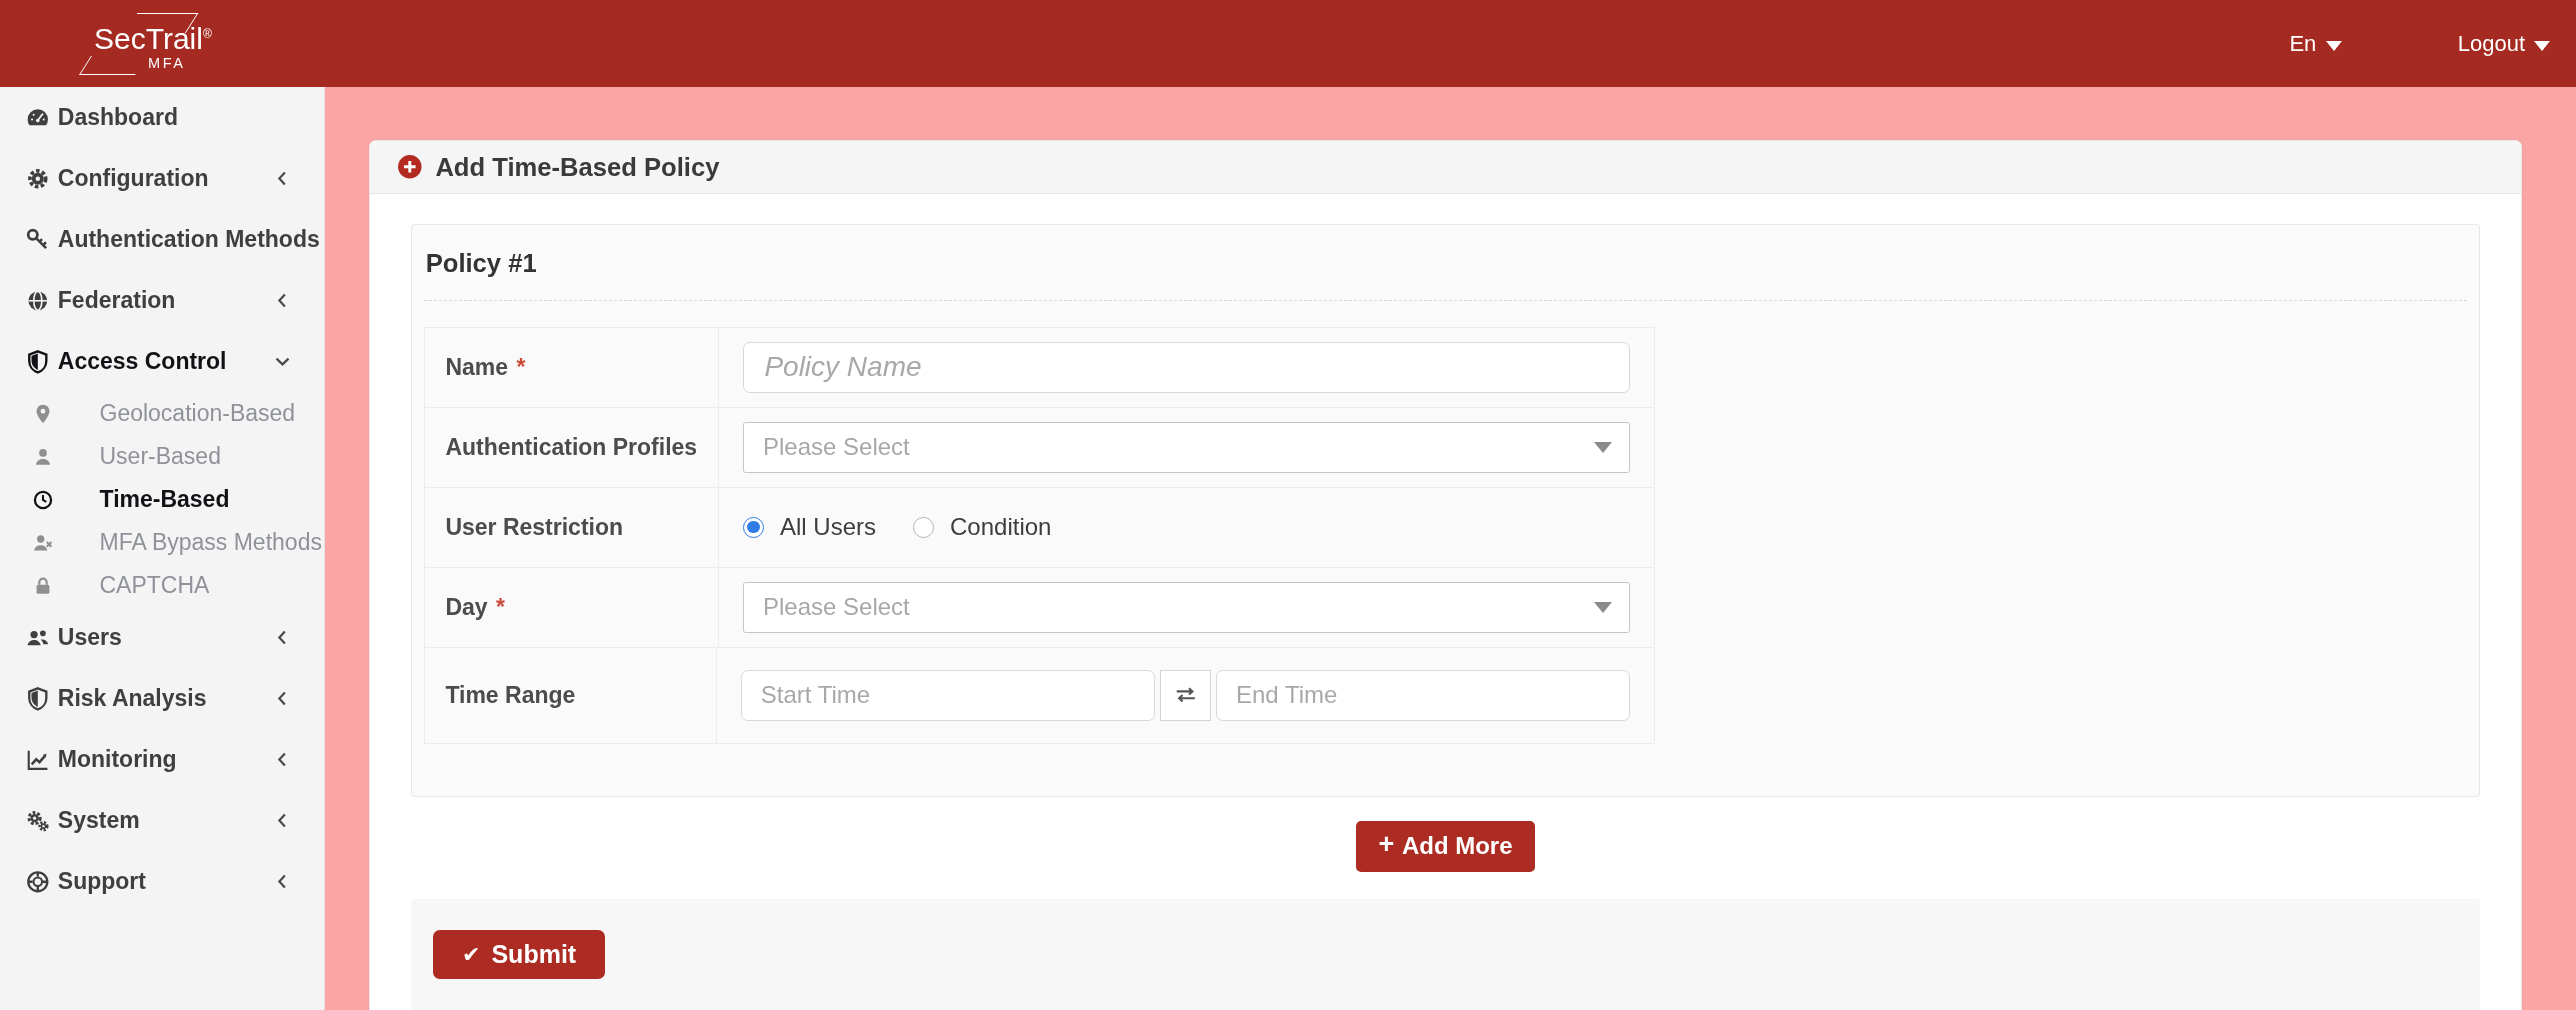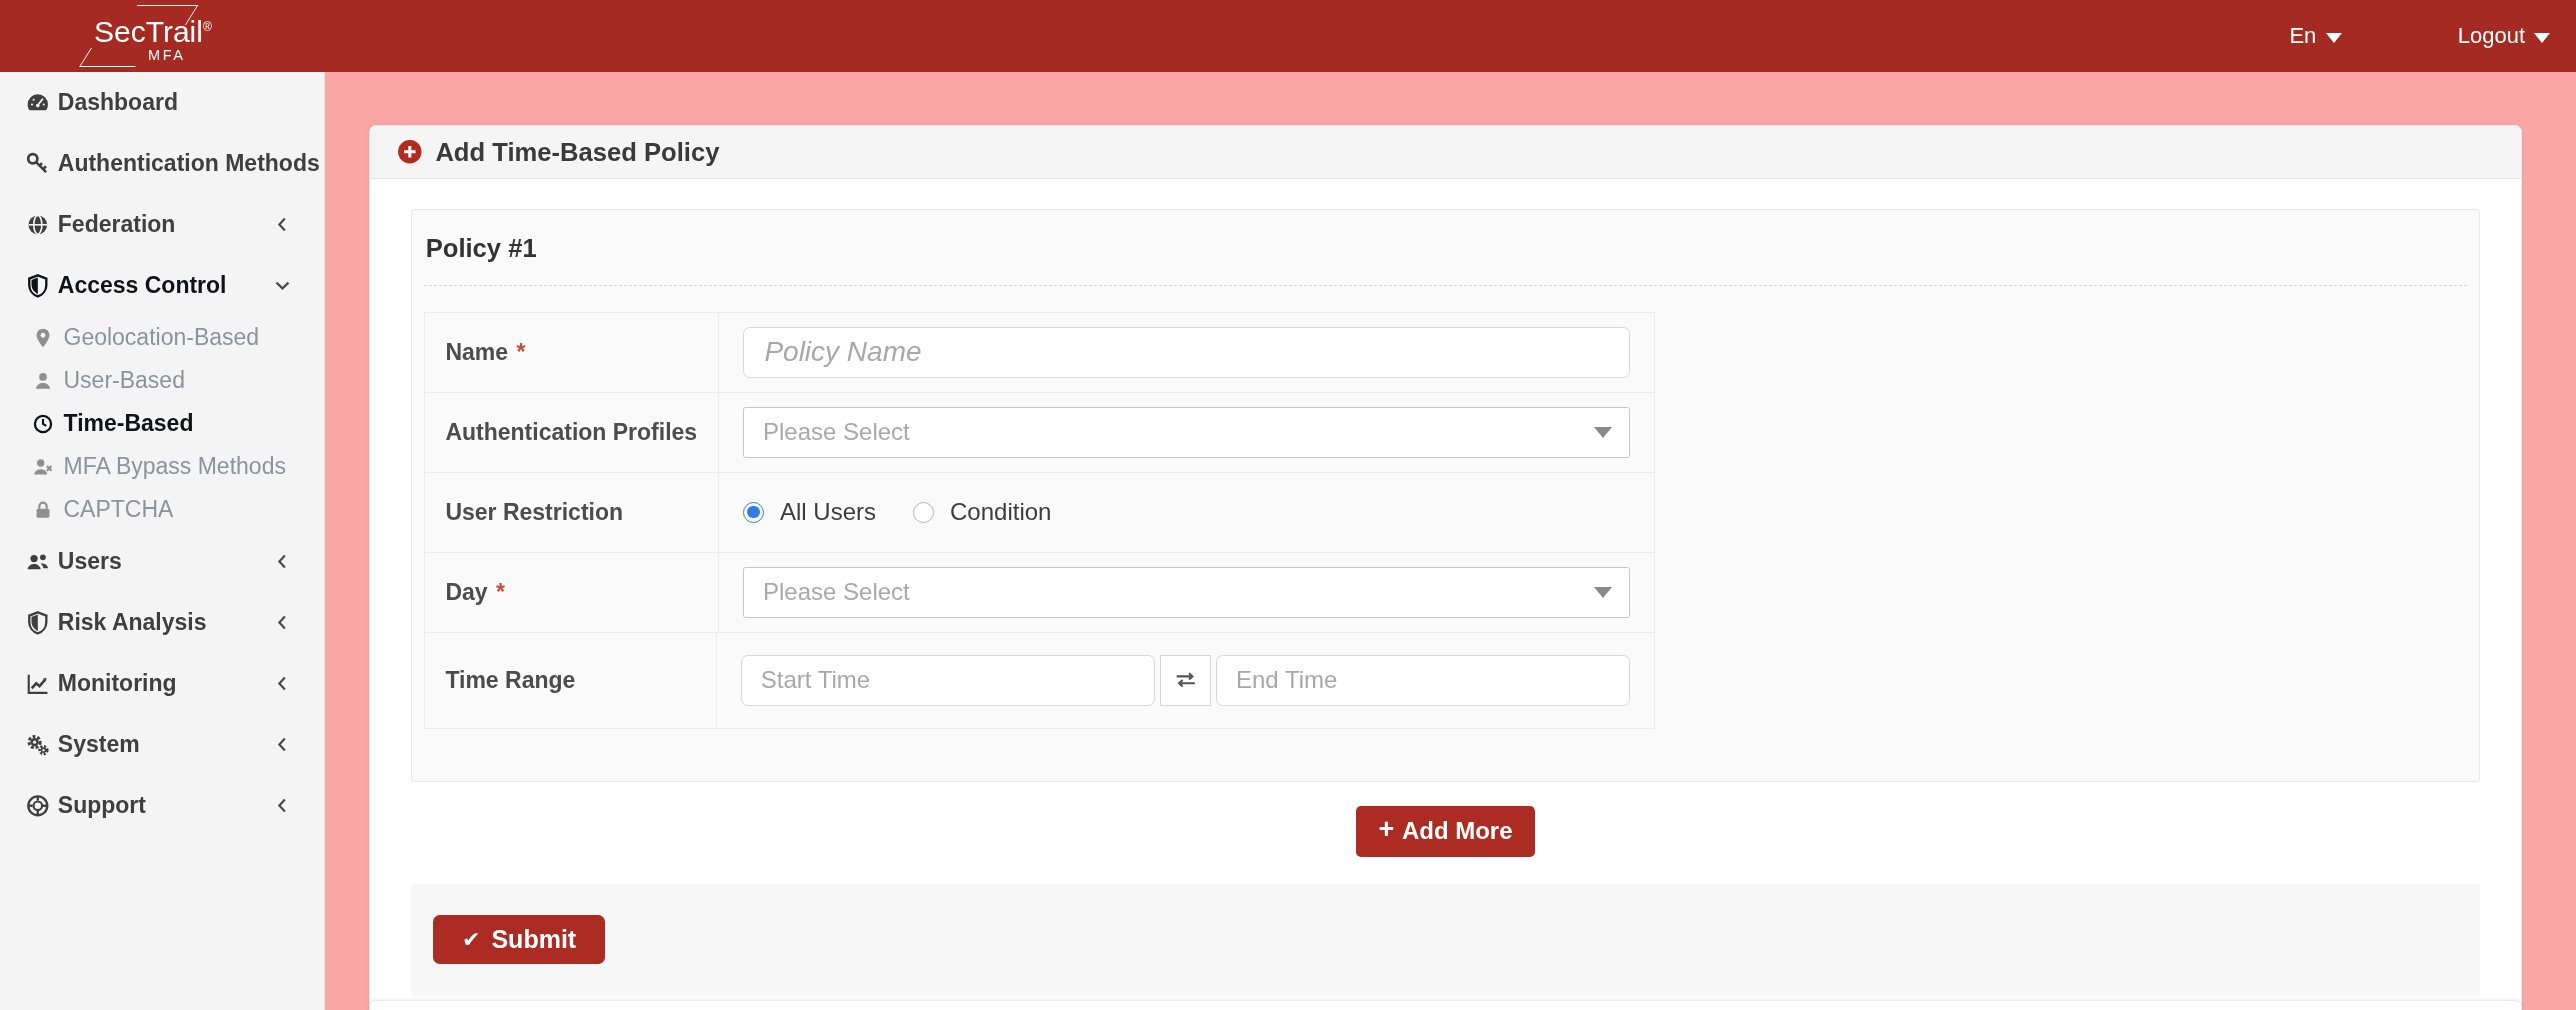--- a/index.html
+++ b/index.html
@@ -1,38 +1,38 @@
 <!DOCTYPE html>
 <html style="font-size:13.6px"><head>
 <meta charset="utf-8">
 <style>
   * { box-sizing: border-box; margin: 0; padding: 0; }
   html, body { width: 2576px; height: 1010px; overflow: hidden; background: #fff;
     font-family: "Liberation Sans", "DejaVu Sans", sans-serif; }
 
   
-  .topbar { height: 72px; background: #a52a21; display: flex; align-items: center; position: relative; }
+  .topbar { height: 87px; background: #a52a21; display: flex; align-items: center; position: relative; }
   .brand { position: relative; margin-left: 75px; width: 136px; height: 72px; flex: 0 0 auto; }
   .brand-text { position: absolute; left: 19px; top: 14.5px; font-size: 30px; color: #fff; font-weight: 400; white-space: nowrap; }
   .brand-reg { font-size: 12px; vertical-align: super; }
   .brand-sub { position: absolute; left: 73px; top: 47px; font-size: 14.5px; letter-spacing: 2.6px; color: #fff; }
   .bk-top { position: absolute; left: 56px; top: 5.1px; width: 61px; height: 20.4px;
     border-top: 1.7px solid #fff; border-right: 1.7px solid #fff; transform: skewX(-32deg); }
   .bk-bot { position: absolute; left: 10.2px; top: 48px; width: 56px; height: 19px;
     border-bottom: 1.7px solid #fff; border-left: 1.7px solid #fff; transform: skewX(-32deg); }
   .top-right { margin-left: auto; display: flex; align-items: center; gap: 116px; padding-right: 25.6px; }
   .top-menu-item { color: #fff; font-size: 22px; display: flex; align-items: center; gap: 9.4px; cursor: pointer; }
   .caret-down-w { width: 0; height: 0; border-left: 8.5px solid transparent; border-right: 8.5px solid transparent; border-top: 10.2px solid #fff; margin-top: 4.3px; }
 
   
   .shell { display: flex; height: 939px; }
   .sidebar { width: 325px; background: #f4f4f4; border-right: 0.9px solid #e2e2e2; flex: 0 0 auto; }
   .side-item { display: flex; align-items: center; cursor: pointer; }
   .side-item.parent { height: 61px; padding: 0 32px 0 24px; }
-  .side-item.sub { height: 43px; padding: 0 32px 0 31px; }
+  .side-item.sub { height: 43px; padding: 0 32px 0 31px; gap: 36px; }
   .sicon { display: inline-flex; width: 27px; justify-content: center; margin-right: 6.8px; color: #3f3f3f; flex: 0 0 auto; }
   .sub .sicon { width: 24px; margin-right: 8.5px; color: #8f8f8f; }
   .slabel { font-size: 23px; font-weight: 700; color: #3f3f3f; white-space: nowrap; }
   .sub .slabel { font-weight: 400; color: #8f9299; }
   .side-item.section-active .slabel, .side-item.section-active .sicon { color: #101215; }
   .side-item.sub.active .slabel, .side-item.sub.active .sicon { color: #101215; }
   .side-item.sub.active .slabel { font-weight: 700; }
   .chev { margin-left: auto; color: #4a4a4a; display: inline-flex; }
 
   
@@ -128,20 +128,35 @@
             <circle cx="12" cy="14.6" r="1.7" fill="#f4f4f4"></circle>
             <path d="M12.7 13.4l4.1-5.3" stroke="#f4f4f4" stroke-width="1.6"></path>
             <circle cx="6.6" cy="13.6" r="1" fill="#f4f4f4"></circle>
             <circle cx="8.1" cy="9.1" r="1" fill="#f4f4f4"></circle>
             <circle cx="17.6" cy="13.6" r="1" fill="#f4f4f4"></circle>
           </svg>
       </span>
       <span class="slabel">Dashboard</span>
     </div>
 
+    <div class="side-item parent">
+      <span class="sicon">
+        <svg width="25.6" height="25.6" viewBox="0 0 24 24">
+            <circle cx="12" cy="12" r="7.4" fill="none" stroke="currentColor" stroke-width="3.4" stroke-dasharray="3.3 2.2"></circle>
+            <circle cx="12" cy="12" r="5.6" fill="currentColor"></circle>
+            <circle cx="12" cy="12" r="2.1" fill="#f4f4f4"></circle>
+          </svg>
+      </span>
+      <span class="slabel">Configuration</span>
+      <span class="chev">
+        <svg width="19" height="19" viewBox="0 0 12 12">
+            <path d="M7.5 2.2 4 6l3.5 3.8" stroke="currentColor" stroke-width="1.4" fill="none"></path>
+          </svg>
+      </span>
+    </div>
 
     <div class="side-item parent">
       <span class="sicon">
         <svg width="25.6" height="25.6" viewBox="0 0 24 24">
             <circle cx="7.3" cy="7.3" r="4.3" fill="none" stroke="currentColor" stroke-width="2.6"></circle>
             <path d="M10.6 10.6 19.8 19.8M17 17l2.7-2.7M13.7 13.7l2.3-2.3" stroke="currentColor" stroke-width="2.4" fill="none"></path>
           </svg>
       </span>
       <span class="slabel">Authentication Methods</span>
       <span class="chev">

